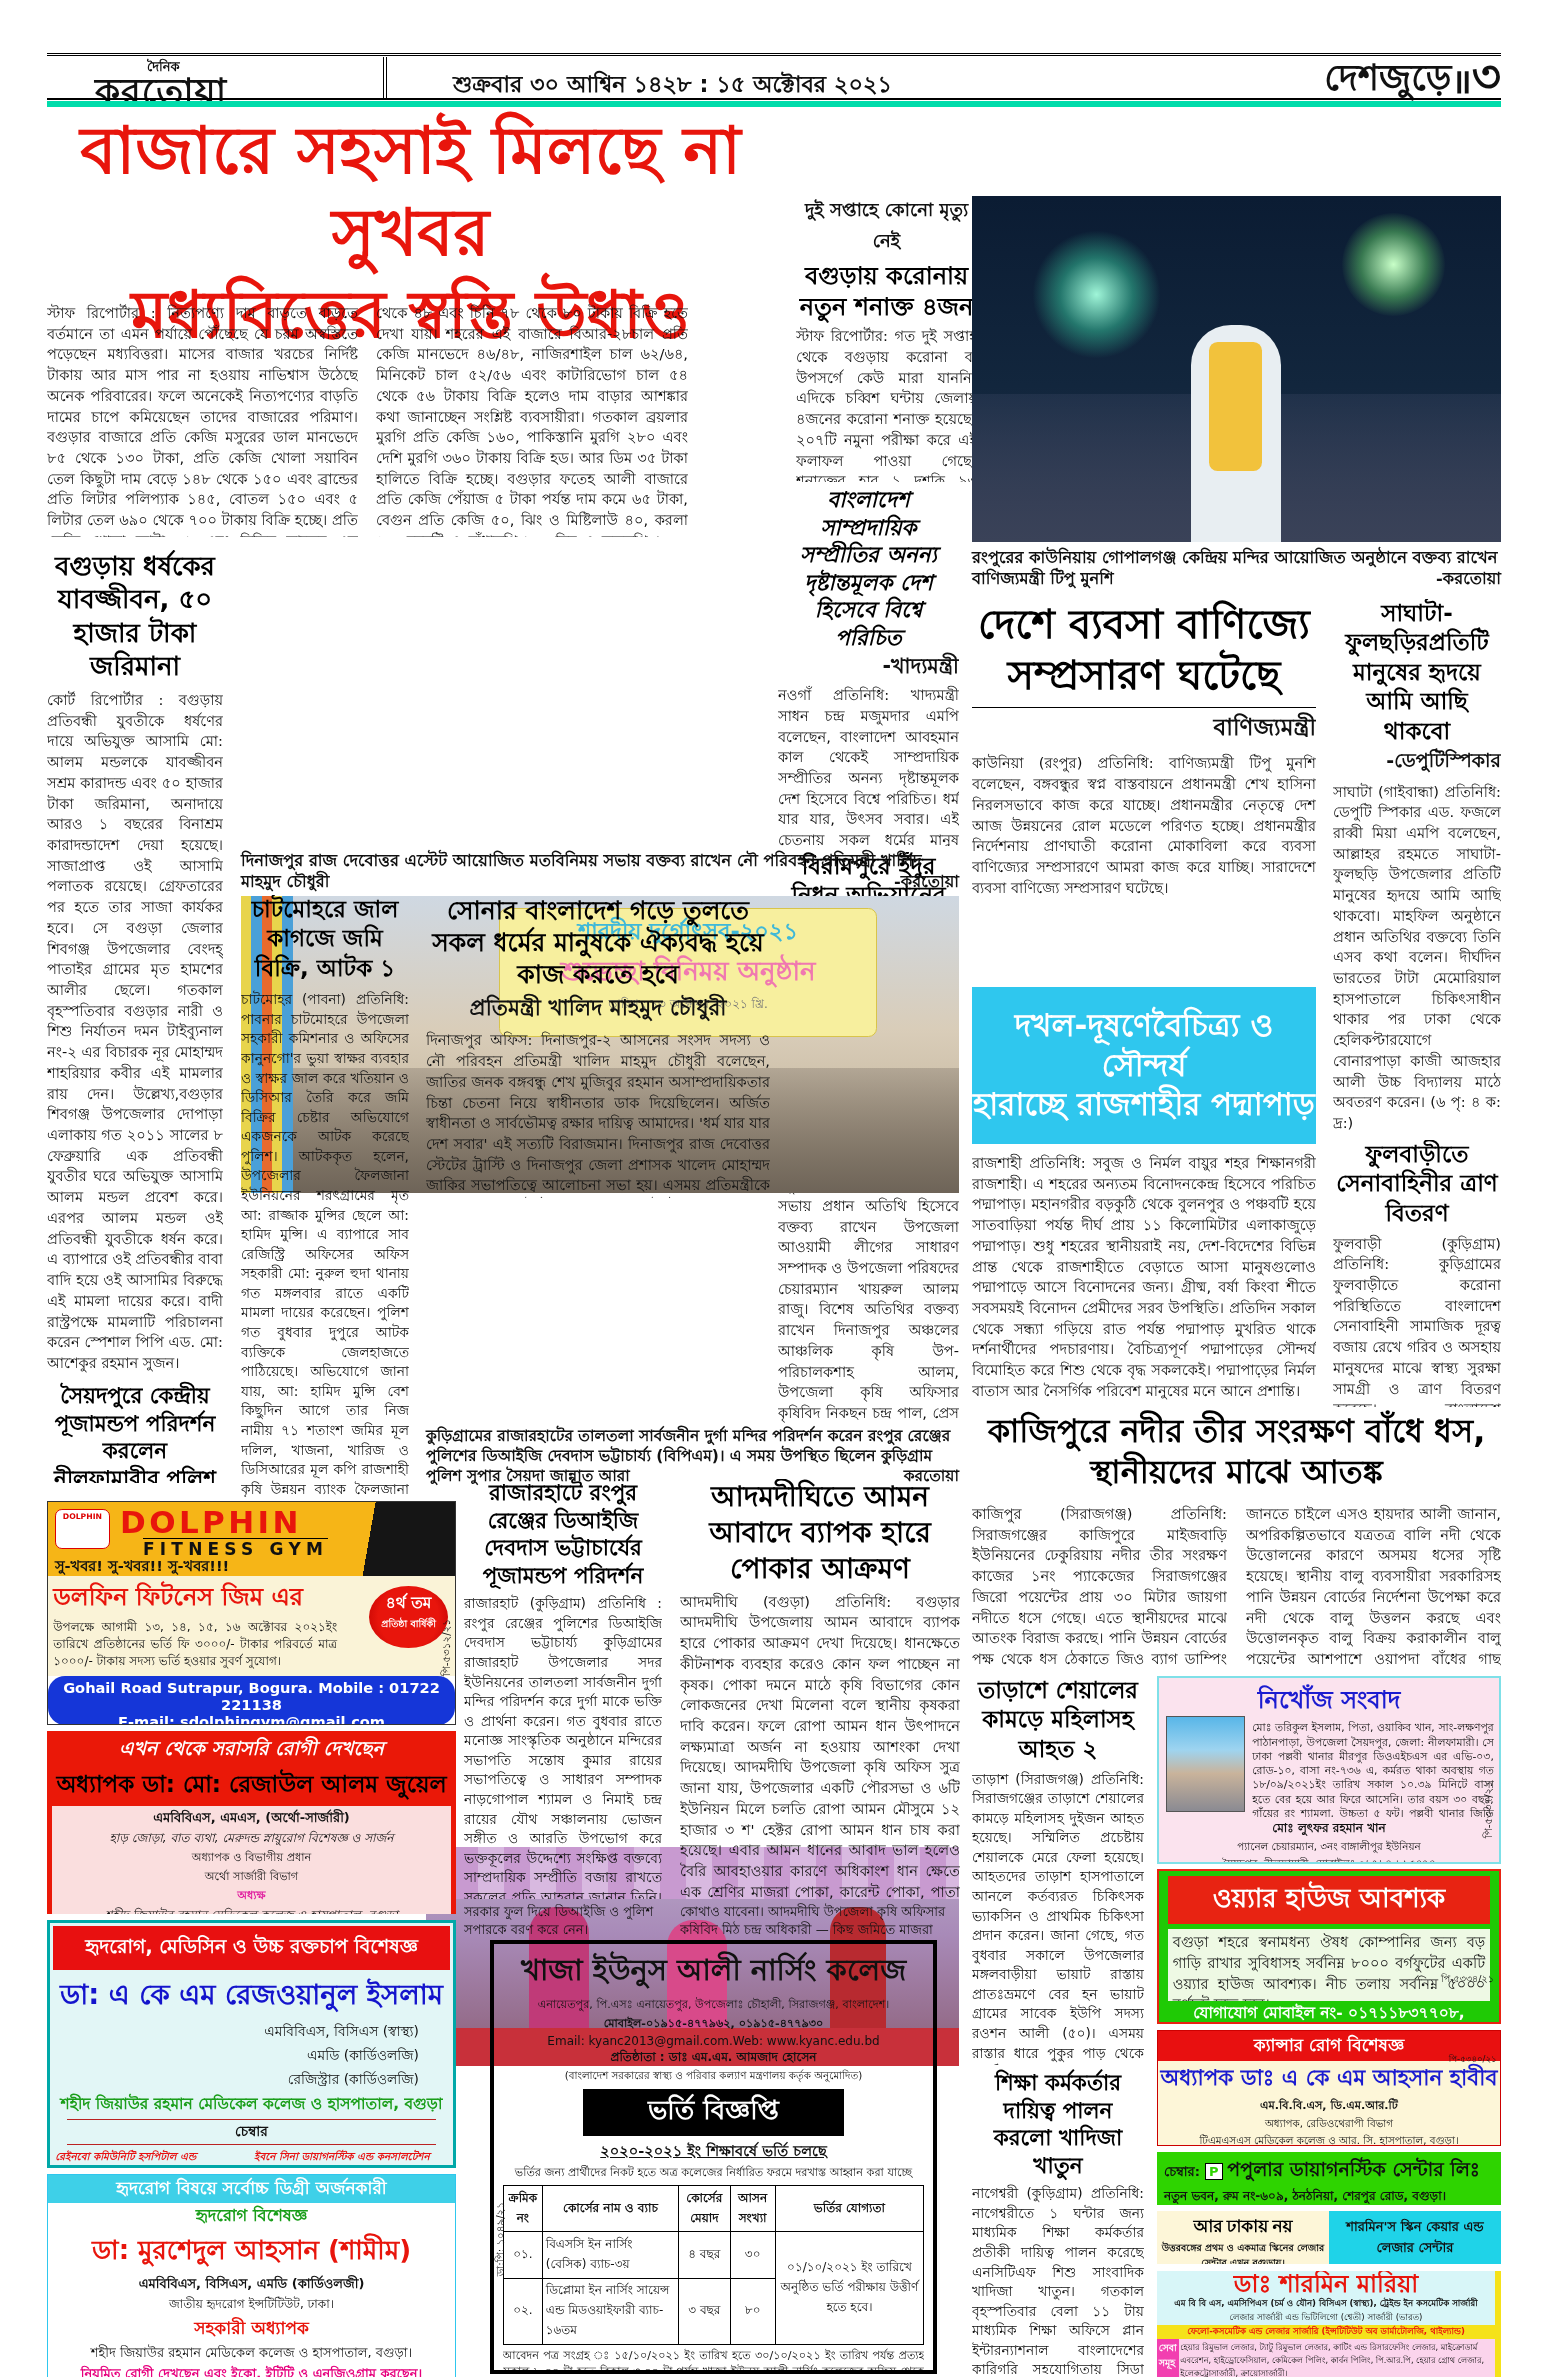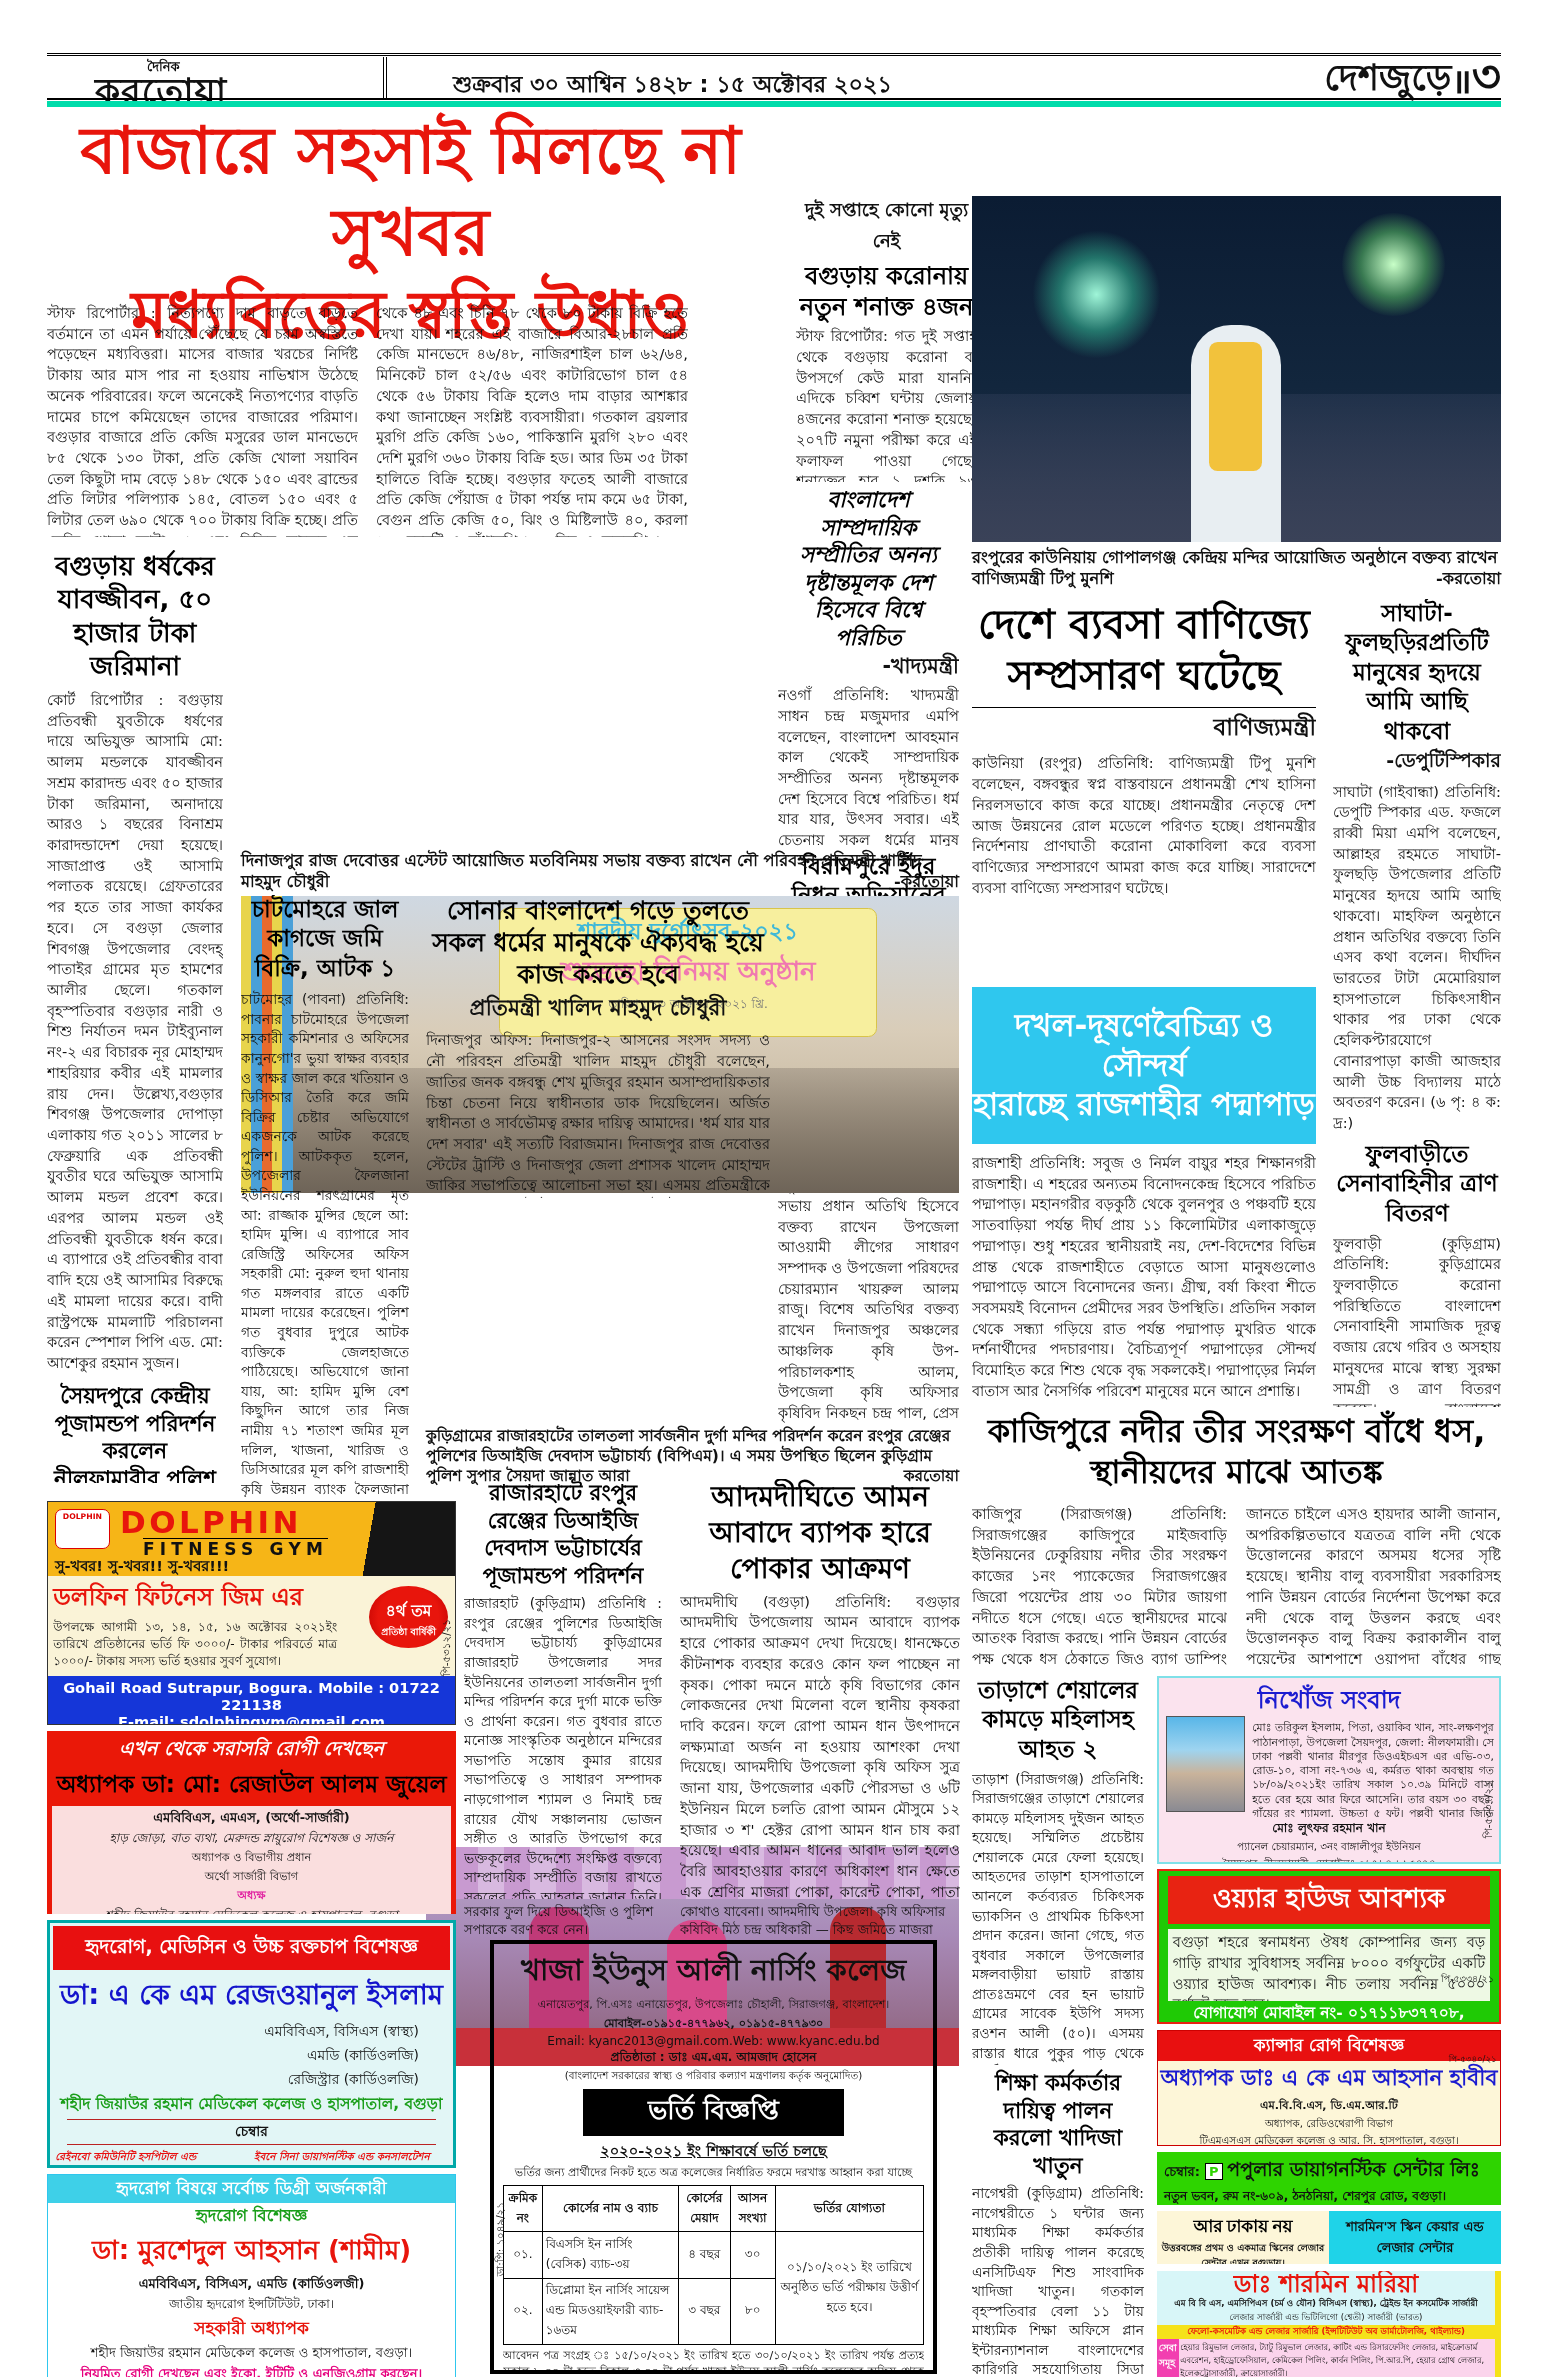--- a/index.html
+++ b/index.html
@@ -233,26 +233,26 @@
       <span>DOLPHIN</span>
     </div>
     <div class="abs" style="left:72px;top:1.7px;font-size:31px;font-weight:bold;color:#e8150c;letter-spacing:3.4px;">DOLPHIN</div>
     <div class="abs" style="left:95px;top:36px;font-size:17px;font-weight:bold;letter-spacing:5.2px;border-top:1.7px solid #000;">FITNESS GYM</div>
     <div class="abs" style="left:6.9px;top:53px;font-size:14.6px;font-weight:bold;">সু-খবর!  সু-খবর!!  সু-খবর!!!</div>
   </div>
   <div style="height:100px;background:#faf3d7;position:relative;">
     <div style="color:#e8150c;font-size:24px;font-weight:bold;padding:1.7px 5.2px;">ডলফিন ফিটনেস জিম এর</div>
     <p class="bd jc" style="padding:0 5.2px;width:284px;font-size:12px;">উপলক্ষে আগামী ১৩, ১৪, ১৫, ১৬ অক্টোবর ২০২১ইং তারিখে প্রতিষ্ঠানের ভর্তি ফি ৩০০০/- টাকার পরিবর্তে মাত্র ১০০০/- টাকায় সদস্য ভর্তি হওয়ার সুবর্ণ সুযোগ।</p>
     <div class="abs ct" style="right:6.9px;top:10.3px;width:79px;height:62px;background:radial-gradient(circle,#e8150c 0 60%,#b00 100%);border-radius:50%;color:#fff;font-weight:bold;">
-      <div style="font-size:15.5px;margin-top:13px;">৪র্থ তম</div>
+      <div style="font-size:15.5px;margin-top:5px;">৪র্থ তম</div>
       <div style="font-size:9.5px;">প্রতিষ্ঠা বার্ষিকী</div>
     </div>
     <div class="abs vtxt" style="right:0;bottom:0;">পি-৫৩১২/২১</div>
   </div>
-  <div class="ct" style="height:46px;background:#1536d8;color:#fff;font-weight:bold;font-size:14.6px;padding-top:3.4px;">
+  <div class="ct" style="height:46px;background:#1536d8;color:#fff;font-weight:bold;font-size:14.6px;padding-top:3.4px;border-radius:17px;">
     <div>Gohail Road Sutrapur, Bogura. Mobile : 01722 221138</div>
     <div>E-mail: sdolphingym@gmail.com</div>
   </div>
 </div>
 
 <div class="abs adbox" style="left:47px;top:1731px;width:409px;height:183px;background:#ea1808;">
   <div class="ct" style="color:#fff;font-size:19px;font-weight:bold;font-style:italic;padding-top:2.6px;">এখন থেকে সরাসরি রোগী দেখছেন</div>
   <div class="ct" style="color:#000;font-size:23px;font-weight:bold;">অধ্যাপক ডা: মো: রেজাউল আলম জুয়েল</div>
   <div class="ct" style="background:#fadede;margin:1.7px 5.2px;padding:1.7px;">
     <div style="font-size:13px;font-weight:bold;">এমবিবিএস, এমএস, (অর্থো-সার্জারী)</div>

